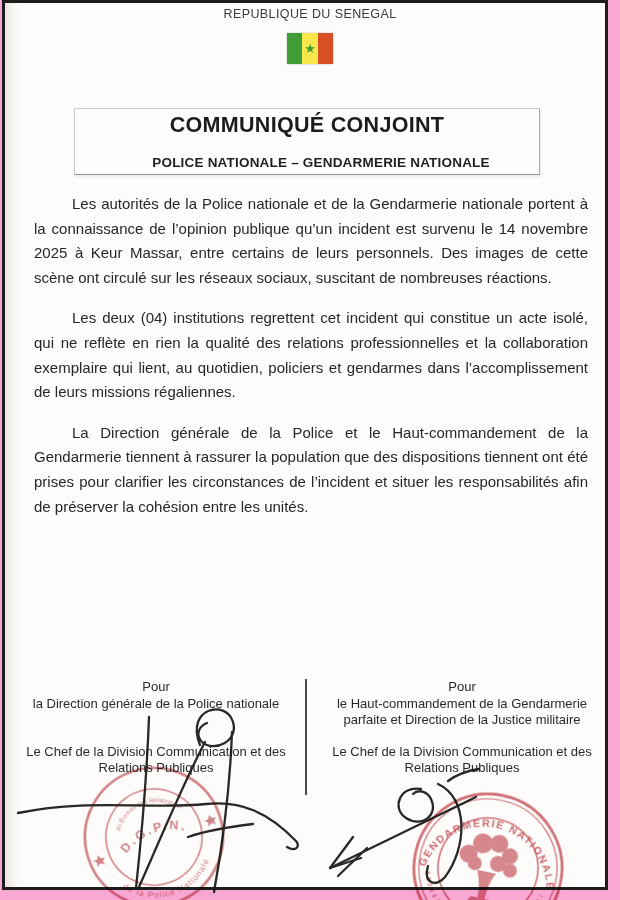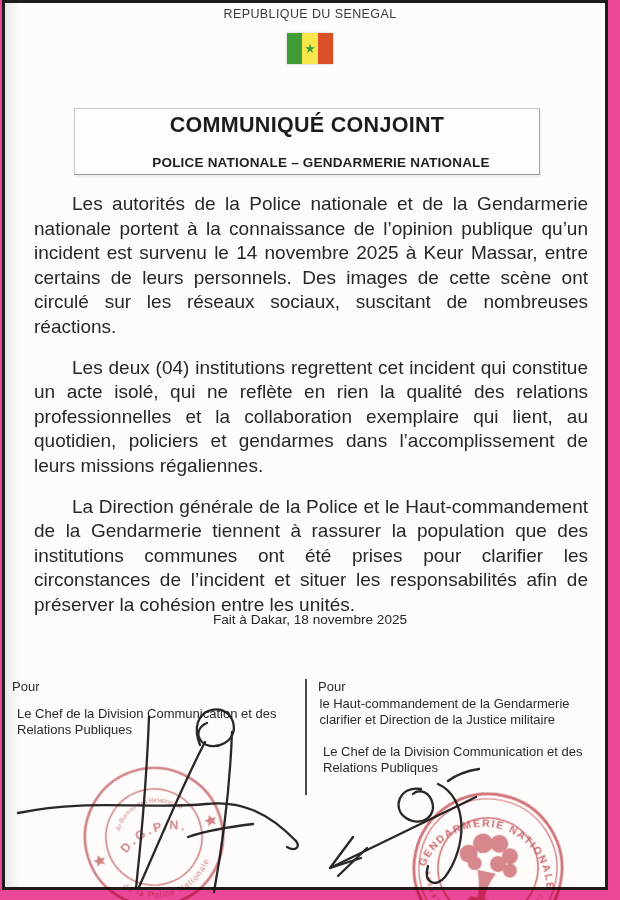--- a/index.html
+++ b/index.html
@@ -3,21 +3,21 @@
 <meta charset="utf-8">
 <style>
   html,body{margin:0;padding:0;}
   body{
     width:620px;height:900px;
     background:#efeeec;
     font-family:"Liberation Sans",sans-serif;
     color:#262626;
     -webkit-font-smoothing:antialiased;
   }
-  .wrap{position:relative;width:620px;height:900px;overflow:hidden;background:#ec4899;}
+  .wrap{position:relative;width:620px;height:900px;overflow:hidden;background:#f9a8d4;}
   
   .page{
     position:absolute;left:2px;top:0;width:600px;height:884px;
     border:3px solid #1e1d1b;background:#fdfcfa;
   }
   .page::before{ 
     content:"";position:absolute;left:0;top:0;bottom:0;width:14px;
     background:linear-gradient(90deg,rgba(0,0,0,.08),rgba(0,0,0,0));
   }
   .abs{position:absolute;}
@@ -42,29 +42,29 @@
     border-right-color:#a7a49e;border-bottom-color:#9b9892;
     box-shadow:1px 2px 3px rgba(0,0,0,.07);
     display:flex;flex-direction:column;align-items:center;justify-content:center;gap:17px;
   }
   .doc-title{font-size:21.5px;font-weight:bold;letter-spacing:.3px;color:#1c1c1c;}
   .doc-subtitle{font-size:13.5px;font-weight:bold;letter-spacing:.2px;color:#1f1f1f;margin-left:28px;}
 
   .bodytext{left:34px;top:192px;width:554px;z-index:2;}
   .bodytext p{
     margin:0 0 16px 0;
-    font-size:19px;line-height:24.6px;
+    font-size:15px;line-height:24.6px;
     text-align:justify;text-indent:38px;color:#272727;
   }
   .dateline{left:0;top:612px;width:620px;font-size:13.6px;color:#272727;text-align:center;z-index:2;}
 
   .sig-divider{
     left:305px;top:679px;width:2px;height:116px;background:#4a4a4a;z-index:2;
   }
-  .sig-col{z-index:2;font-size:13px;line-height:16.5px;color:#2a2a2a;text-align:left;}
+  .sig-col{z-index:2;font-size:13px;line-height:16.5px;color:#2a2a2a;text-align:center;}
   .sig-left{left:12px;top:679px;width:288px;}
   .sig-right{left:318px;top:679px;width:288px;}
   .sig-org{margin:0 auto;min-height:38px;}
   .sig-left .sig-org{width:280px;}
   .sig-right .sig-org{width:285px;}
   .sig-signatory{margin:10px auto 0;width:278px;}
 
   .stamp{z-index:3;mix-blend-mode:multiply;opacity:.88;}
   .stamp-police{left:74px;top:757px;transform:rotate(-18deg);}
   .stamp-gendarmerie{left:398px;top:778px;transform:rotate(12deg);}
@@ -87,35 +87,35 @@
   </div>
 
   <div class="abs title-box">
     <div class="doc-title">COMMUNIQUÉ CONJOINT</div>
     <div class="doc-subtitle">POLICE NATIONALE – GENDARMERIE NATIONALE</div>
   </div>
 
   <div class="abs bodytext">
     <p>Les autorités de la Police nationale et de la Gendarmerie nationale portent à la connaissance de l’opinion publique qu’un incident est survenu le 14 novembre 2025 à Keur Massar, entre certains de leurs personnels. Des images de cette scène ont circulé sur les réseaux sociaux, suscitant de nombreuses réactions.</p>
     <p>Les deux (04) institutions regrettent cet incident qui constitue un acte isolé, qui ne reflète en rien la qualité des relations professionnelles et la collaboration exemplaire qui lient, au quotidien, policiers et gendarmes dans l’accomplissement de leurs missions régaliennes.</p>
-    <p>La Direction générale de la Police et le Haut-commandement de la Gendarmerie tiennent à rassurer la population que des institutions communes ont été prises pour clarifier les circonstances de l’incident et situer les responsabilités afin de préserver la cohésion entre les unités.</p>
+    <p>La Direction générale de la Police et le Haut-commandement de la Gendarmerie tiennent à rassurer la population que des dispositions tiennent ont été prises pour clarifier les circonstances de l’incident et situer les responsabilités afin de préserver la cohésion entre les unités.</p>
   </div>
 
-  <div class="abs dateline">Fait à Dakar, 18 novembre 2025</div>
 
   <div class="abs sig-divider"></div>
 
   <div class="abs sig-col sig-left">
     <div>Pour</div>
+    <div class="sig-org">la Direction générale de la Police nationale</div>
     <div class="sig-signatory">Le Chef de la Division Communication et des Relations Publiques</div>
   </div>
 
   <div class="abs sig-col sig-right">
     <div>Pour</div>
-    <div class="sig-org">le Haut-commandement de la Gendarmerie clarifier et Direction de la Justice militaire</div>
+    <div class="sig-org">le Haut-commandement de la Gendarmerie parfaite et Direction de la Justice militaire</div>
     <div class="sig-signatory">Le Chef de la Division Communication et des Relations Publiques</div>
   </div>
 
   <svg class="abs stamp stamp-police" width="160" height="160" viewBox="0 0 160 160">
     <defs>
       <filter id="blurA">
           <feGaussianBlur stdDeviation="0.45"></feGaussianBlur>
         </filter>
       <path id="pArcInnerTop" d="M 48,66 A 38,38 0 0 1 114,64" fill="none"></path>
       <path id="pArcCenter" d="M 40,95 A 58,58 0 0 1 122,91" fill="none"></path>

